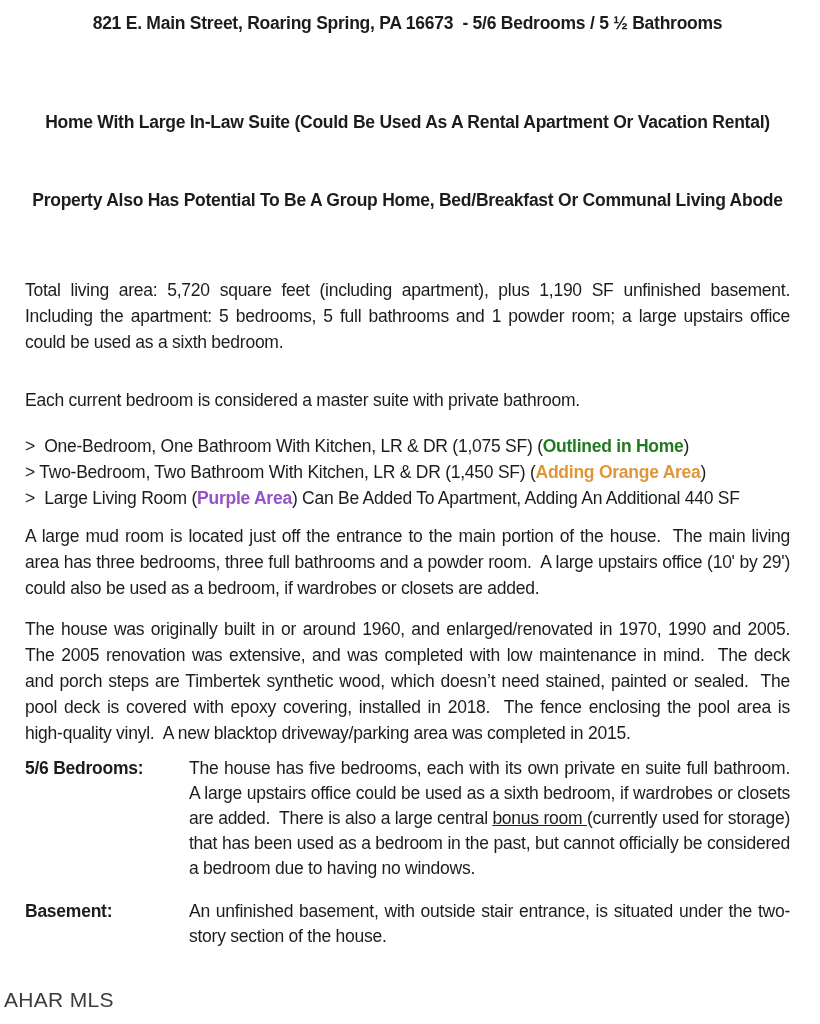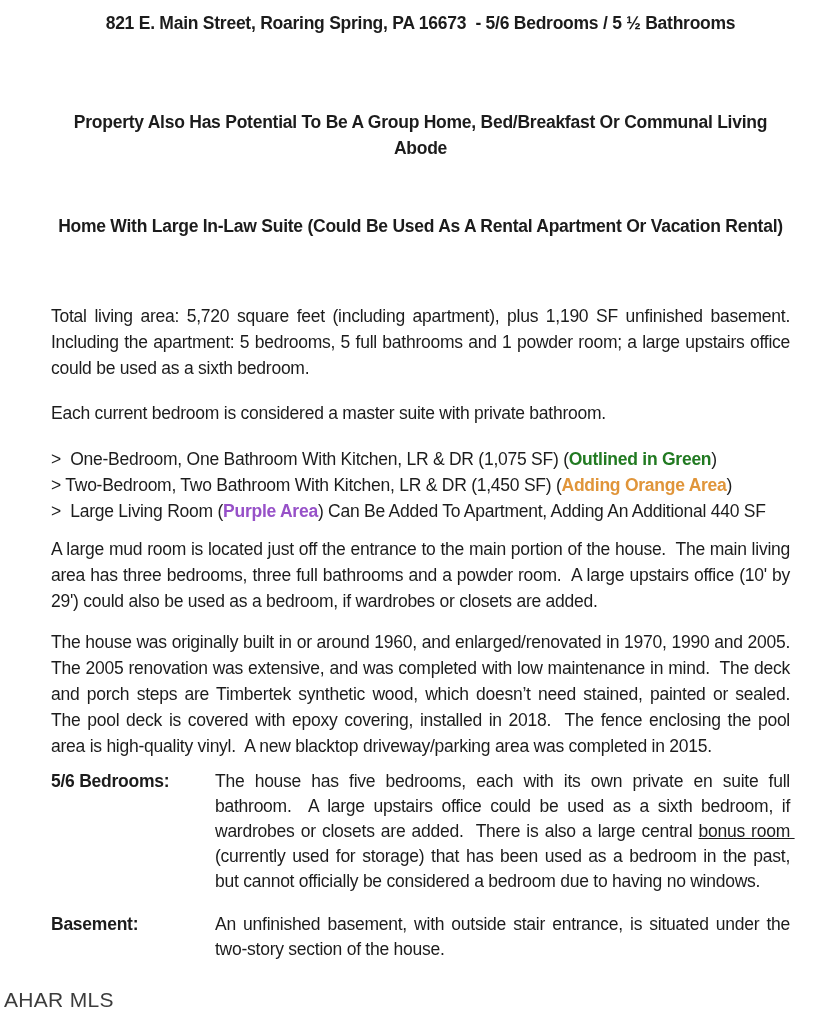--- a/index.html
+++ b/index.html
@@ -3,21 +3,21 @@
 <meta charset="utf-8">
 <style>
   html, body { margin: 0; padding: 0; background: #ffffff; }
   .page {
     position: relative;
     width: 820px;
     height: 1024px;
     box-sizing: border-box;
     background: #ffffff;
     overflow: hidden;
-    padding: 10px 30px 0 51px;
+    padding: 10px 30px 0 25px;
     font-family: "Liberation Sans", sans-serif;
     color: #1c1c1c;
     letter-spacing: -0.25px;
   }
   .title {
     text-align: center;
     font-weight: bold;
     font-size: 17.5px;
     line-height: 26px;
     white-space: pre-wrap;
@@ -32,21 +32,21 @@
   }
   .para {
     margin: 0;
     font-size: 17.5px;
     line-height: 26px;
     white-space: pre-wrap;
   }
   .justify { text-align: justify; }
   .mt12 { margin-top: 12px; }
   .mt15 { margin-top: 15px; }
-  .mt23 { margin-top: 19px; }
+  .mt23 { margin-top: 32px; }
   .inlaw-block { margin-top: 20px; }
   .inlaw-block > div {
     font-size: 17.5px;
     line-height: 26px;
     white-space: pre-wrap;
   }
   .detail-row { display: flex; }
   .row-bedrooms  { margin-top: 10px; }
   .row-bathrooms { margin-top: 14px; }
   .row-basement  { margin-top: 18px; }
@@ -76,30 +76,30 @@
   }
 </style>
 </head>
 <body>
 
 <div class="page">
 
   <div class="title">821 E. Main Street, Roaring Spring, PA 16673  - 5/6 Bedrooms / 5 ½ Bathrooms</div>
 
   <div class="subtitle">
+    <div>Home With Large In-Law Suite (Could Be Used As A Rental Apartment Or Vacation Rental)</div>
     <div>Property Also Has Potential To Be A Group Home, Bed/Breakfast Or Communal Living Abode</div>
-    <div>Home With Large In-Law Suite (Could Be Used As A Rental Apartment Or Vacation Rental)</div>
   </div>
 
   <p class="para justify mt12">Total living area: 5,720 square feet (including apartment), plus 1,190 SF unfinished basement.  Including the apartment: 5 bedrooms, 5 full bathrooms and 1 powder room; a large upstairs office could be used as a sixth bedroom.</p>
 
   <p class="para mt23">Each current bedroom is considered a master suite with private bathroom.</p>
 
   <div class="inlaw-block">
-    <div><span>&gt;  One-Bedroom, One Bathroom With Kitchen, LR &amp; DR (1,075 SF) (</span><span style="color: rgb(33, 122, 33); font-weight: bold;">Outlined in Green</span><span>)</span></div>
+    <div><span>&gt;  One-Bedroom, One Bathroom With Kitchen, LR &amp; DR (1,075 SF) (</span><span style="color: rgb(33, 122, 33); font-weight: bold;">Outlined in Home</span><span>)</span></div>
     <div><span>&gt; Two-Bedroom, Two Bathroom With Kitchen, LR &amp; DR (1,450 SF) (</span><span style="color: rgb(224, 149, 58); font-weight: bold;">Adding Orange Area</span><span>)</span></div>
     <div><span>&gt;  Large Living Room (</span><span style="color: rgb(151, 81, 200); font-weight: bold;">Purple Area</span><span>) Can Be Added To Apartment, Adding An Additional 440 SF</span></div>
   </div>
 
   <p class="para justify mt12">A large mud room is located just off the entrance to the main portion of the house.  The main living area has three bedrooms, three full bathrooms and a powder room.  A large upstairs office (10' by 29') could also be used as a bedroom, if wardrobes or closets are added.</p>
 
   <p class="para justify mt15">The house was originally built in or around 1960, and enlarged/renovated in 1970, 1990 and 2005.  The 2005 renovation was extensive, and was completed with low maintenance in mind.  The deck and porch steps are Timbertek synthetic wood, which doesn’t need stained, painted or sealed.  The pool deck is covered with epoxy covering, installed in 2018.  The fence enclosing the pool area is high-quality vinyl.  A new blacktop driveway/parking area was completed in 2015.</p>
 
   <div class="detail-row row-bedrooms">
     <div class="detail-label">5/6 Bedrooms:</div>

